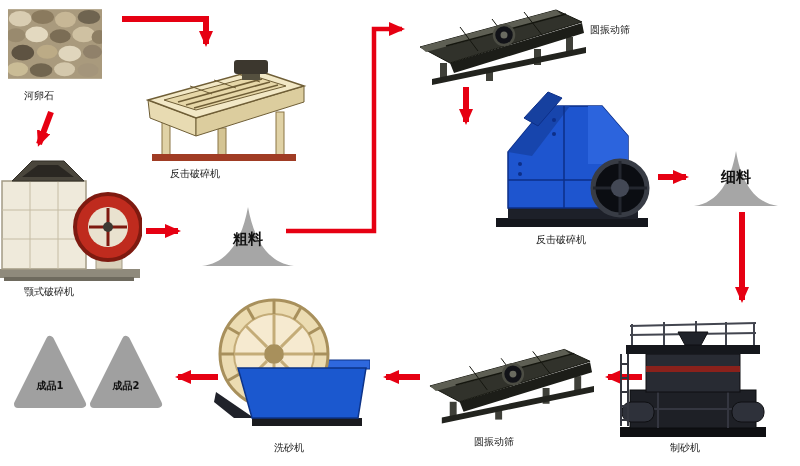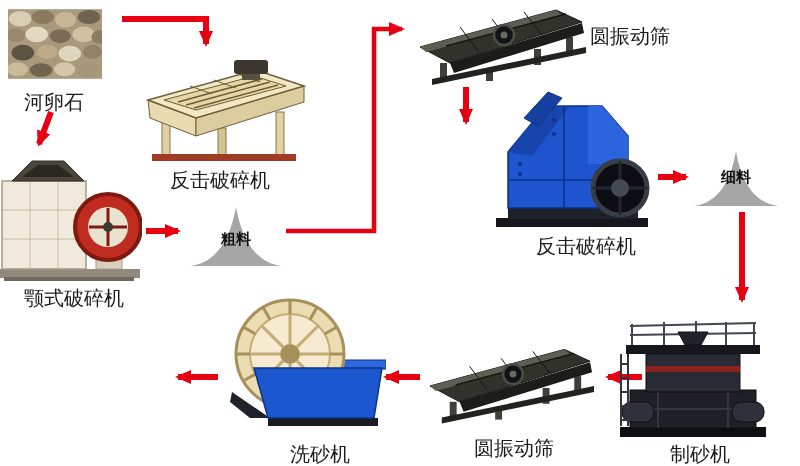--- a/index.html
+++ b/index.html
@@ -3,21 +3,21 @@
 <meta charset="utf-8">
 <style>
   html,body{margin:0;padding:0;background:#fff;}
   body{font-family:"DejaVu Sans","Liberation Sans",sans-serif;}
   #stage{position:relative;width:800px;height:466px;background:#fff;overflow:hidden;}
   .overlay{position:absolute;left:0;top:0;pointer-events:none;}
   .arr{fill:none;stroke-width:6;stroke-linejoin:miter;}
   .arr.thin{stroke-width:4.5;}
   .node{position:absolute;}
   .node svg.art{display:block;width:100%;height:100%;}
-  .lbl{position:absolute;font-size:20px;color:#1a1a1a;white-space:nowrap;line-height:1.25;}
+  .lbl{position:absolute;font-size:10px;color:#1a1a1a;white-space:nowrap;line-height:1.25;}
   .lbl.center{left:0;width:100%;text-align:center;}
   .lbl.pile{font-weight:bold;font-size:15px;color:#111;}
   .lbl.product{font-weight:bold;color:#111;}
 </style>
 </head>
 <body>
 
 <div id="stage">
 
   <svg class="overlay" width="800" height="466" viewBox="0 0 800 466">
@@ -100,21 +100,21 @@
         <circle cx="108" cy="72" r="33" fill="#bf2b1e" stroke="#7e1a10" stroke-width="4"></circle>
         <circle cx="108" cy="72" r="20" fill="#e9e2cf"></circle>
         <line x1="108" y1="53" x2="108" y2="91" stroke="#7e1a10" stroke-width="3"></line>
         <line x1="89" y1="72" x2="127" y2="72" stroke="#7e1a10" stroke-width="3"></line>
         <circle cx="108" cy="72" r="5" fill="#3d3a33"></circle>
       </g>
     </svg>
     <div class="lbl" style="left:24px;top:131px;font-family:Liberation Serif, serif;">颚式破碎机</div>
   </div>
 
-  <div class="node" style="left:188px;top:202px;width:96px;height:66px;">
+  <div class="node" style="left:200px;top:202px;width:96px;height:66px;">
     <svg class="art" viewBox="0 0 96 66">
       <path d="M2,64 C28,61 42,38 48,5 C54,38 68,61 94,64 Z" fill="#a6a6a6"></path>
     </svg>
     <div class="lbl pile center" style="top:28px;">粗料</div>
   </div>
 
   <div class="node" style="left:416px;top:5px;width:172px;height:80px;">
     <svg class="art" viewBox="0 0 172 80">
       <rect x="24" y="58" width="7" height="16" fill="#3f4039"></rect>
       <rect x="70" y="64" width="7" height="12" fill="#3f4039"></rect>
@@ -213,21 +213,21 @@
       <line x1="30" y1="41" x2="150" y2="9" stroke="#15160f" stroke-width="1.5"></line>
       <line x1="44" y1="22" x2="62" y2="46" stroke="#15160f"></line>
       <line x1="76" y1="14" x2="94" y2="38" stroke="#15160f"></line>
       <line x1="108" y1="7" x2="126" y2="30" stroke="#15160f"></line>
       <circle cx="88" cy="30" r="10" fill="#121318" stroke="#4c4d44" stroke-width="2.5"></circle>
       <circle cx="88" cy="30" r="3.5" fill="#6a6b60"></circle>
     </svg>
     <div class="lbl" style="left:48px;top:92px;">圆振动筛</div>
   </div>
 
-  <div class="node" style="left:224px;top:296px;width:162px;height:140px;font-family:Liberation Serif, serif;">
+  <div class="node" style="left:208px;top:296px;width:162px;height:140px;font-family:Liberation Serif, serif;">
     <svg class="art" viewBox="0 0 162 140">
       <rect x="26" y="64" width="136" height="9" fill="#2e68de" stroke="#0d3388"></rect>
       <rect x="44" y="122" width="110" height="8" fill="#1a1b1f"></rect>
       <polygon points="8,96 46,122 26,122 6,106" fill="#20222a"></polygon>
       <g>
         <circle cx="66" cy="58" r="54" fill="#ecdcb2" stroke="#a8905c" stroke-width="3"></circle>
         <circle cx="66" cy="58" r="40" fill="#f6ead0" stroke="#c4ac78" stroke-width="2"></circle>
         <g stroke="#a8905c" stroke-width="3">
           <line x1="106" y1="58" x2="120" y2="58"></line>
             <line x1="100.6" y1="78" x2="112.8" y2="85"></line>
@@ -252,15 +252,27 @@
           <line x1="66" y1="48" x2="66" y2="18"></line>
             <line x1="73.1" y1="50.9" x2="94.3" y2="29.7"></line>
         </g>
         <circle cx="66" cy="58" r="10" fill="#a8905c"></circle>
       </g>
       <polygon points="30,72 158,72 150,122 44,122" fill="#1b58cf" stroke="#0d3388" stroke-width="1.5"></polygon>
     </svg>
     <div class="lbl" style="left:66px;top:146px;">洗砂机</div>
   </div>
 
-
+  <div class="node" style="left:12px;top:334px;width:76px;height:76px;">
+    <svg class="art" viewBox="0 0 76 76">
+      <polygon points="38,6 70,70 6,70" fill="#a0a0a0" stroke="#a0a0a0" stroke-width="8" stroke-linejoin="round"></polygon>
+    </svg>
+    <div class="lbl product center" style="top:46px;">成品1</div>
+  </div>
+
+  <div class="node" style="left:88px;top:334px;width:76px;height:76px;">
+    <svg class="art" viewBox="0 0 76 76">
+      <polygon points="38,6 70,70 6,70" fill="#a0a0a0" stroke="#a0a0a0" stroke-width="8" stroke-linejoin="round"></polygon>
+    </svg>
+    <div class="lbl product center" style="top:46px;">成品2</div>
+  </div>
 
 </div>
 
 </body></html>

